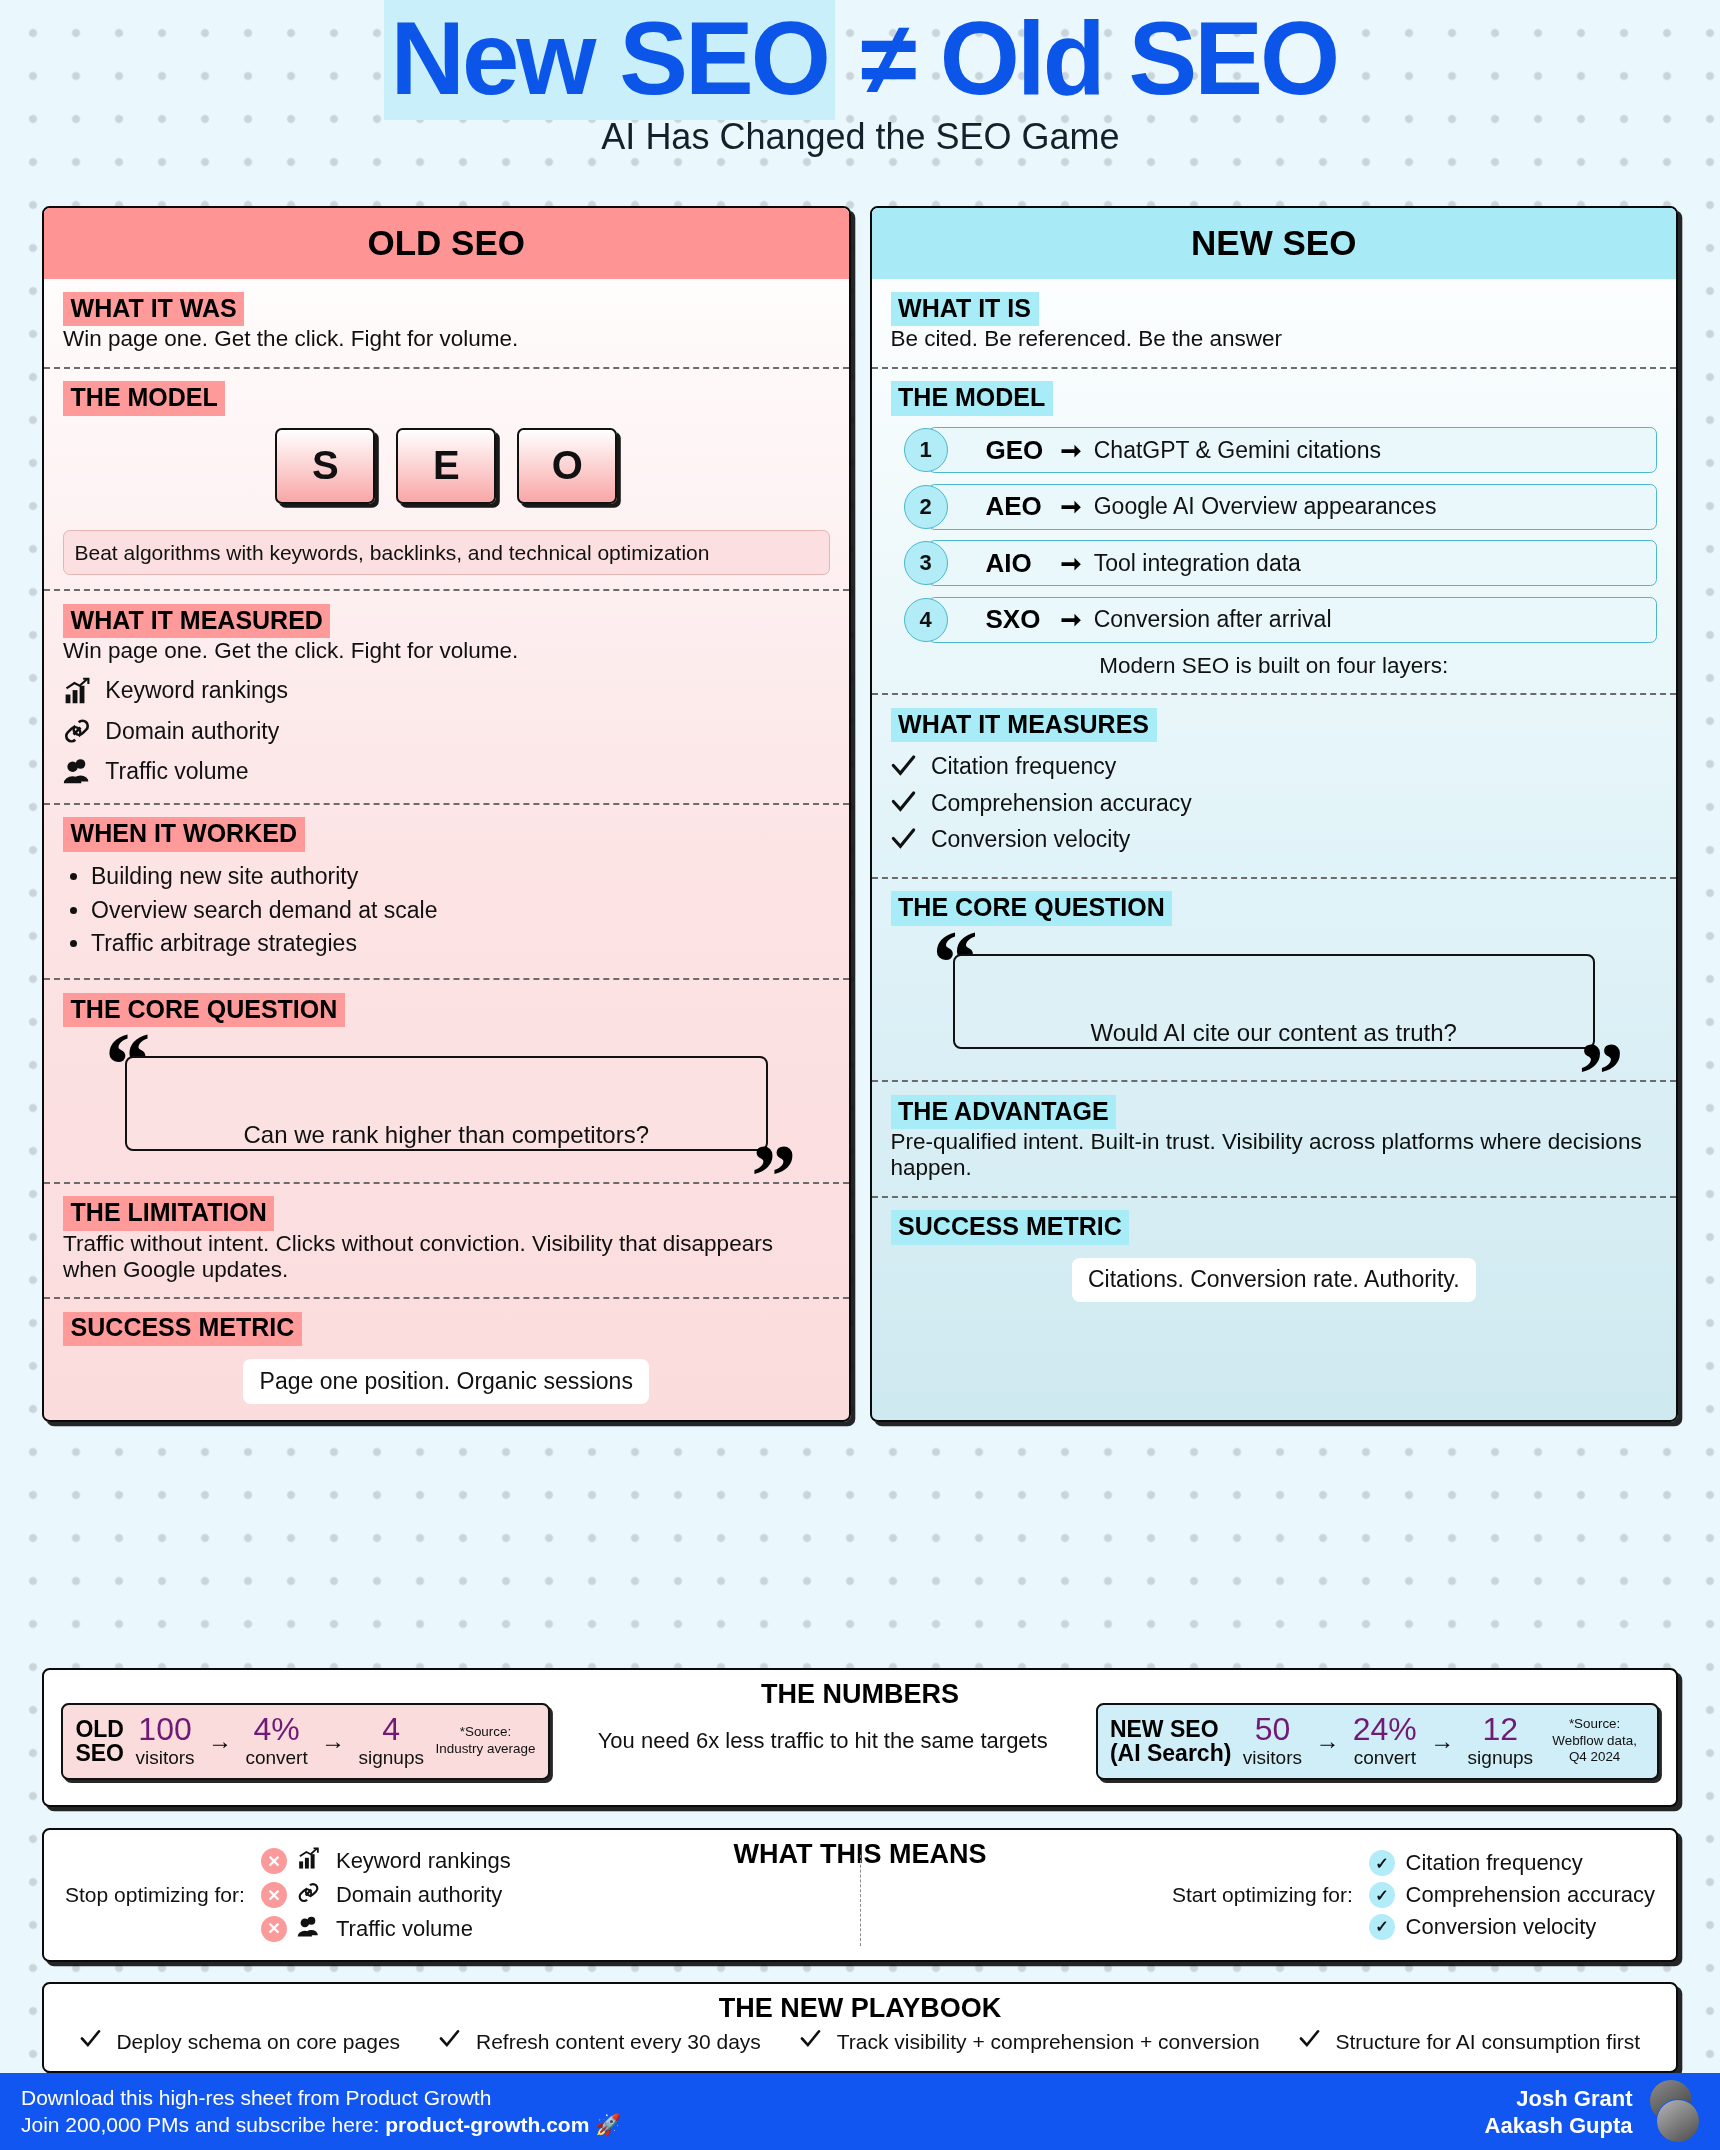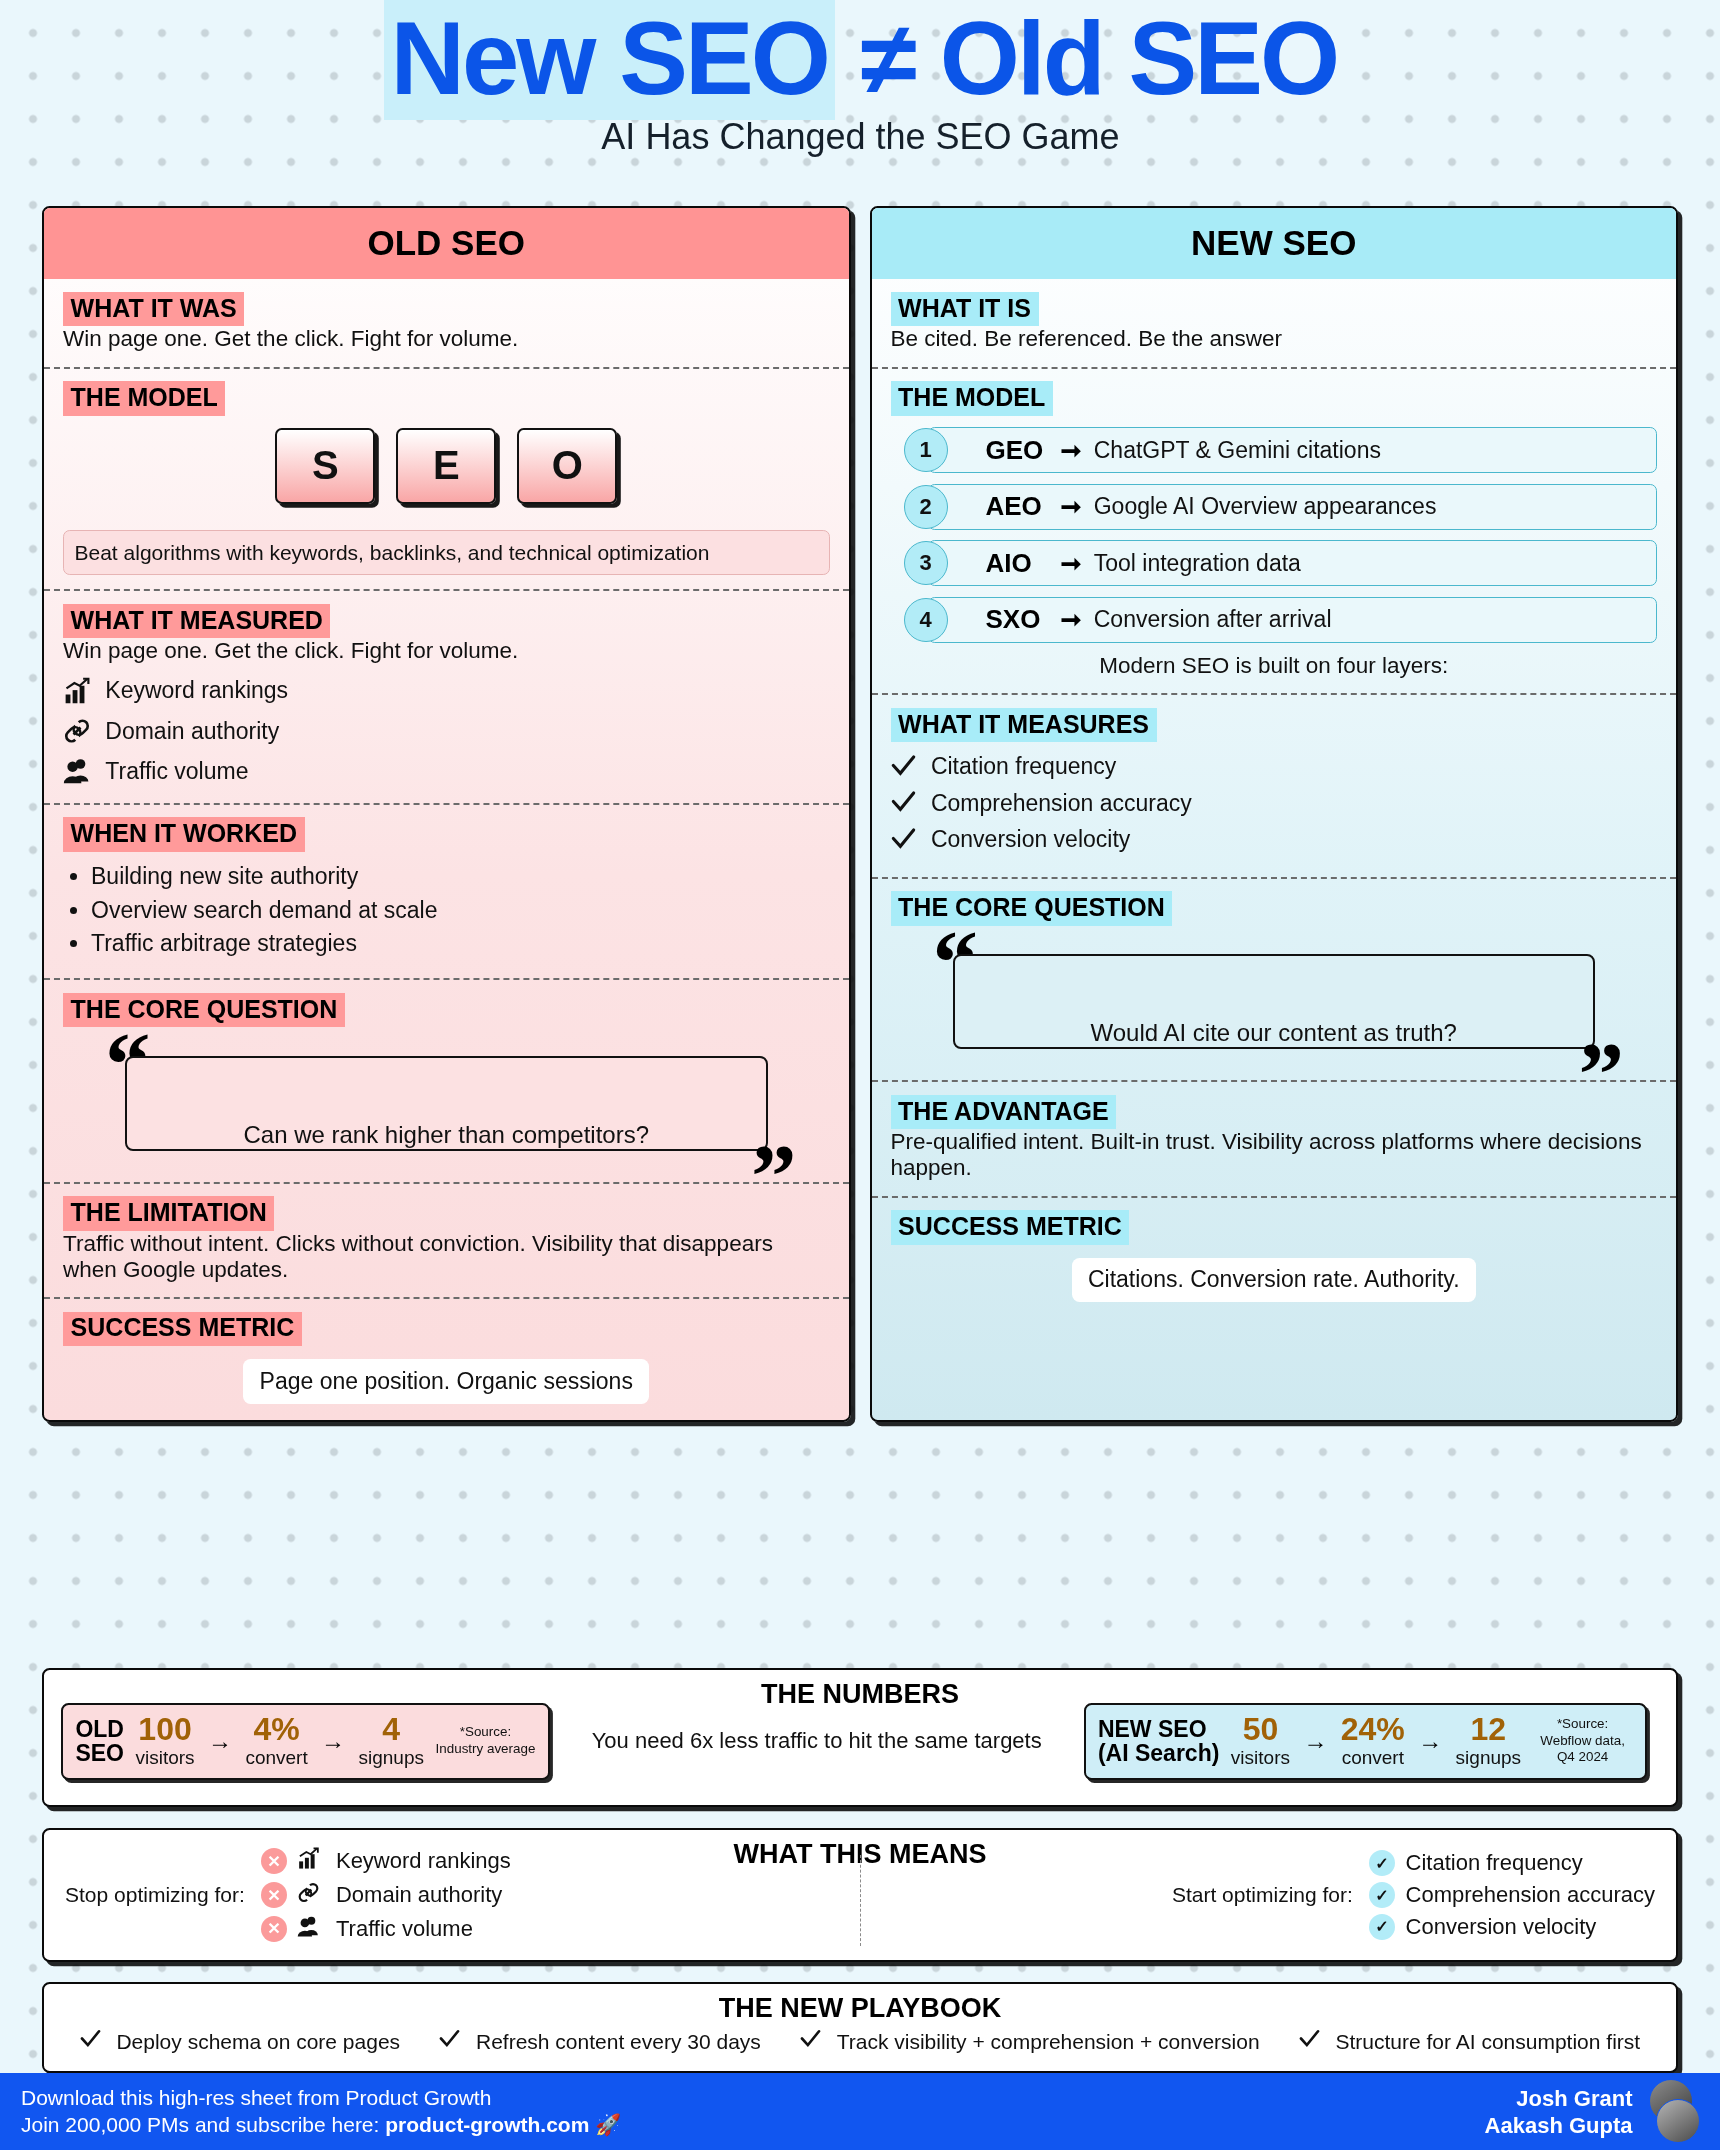--- a/index.html
+++ b/index.html
@@ -94,29 +94,29 @@
 
   .metric-pill { margin:13.4px auto 1.9px; width:fit-content; background:#fff; border-radius:7.6px;
                  padding:8.6px 16.2px; font-size:23px; color:#111; }
 
   
   .panel { position:absolute; left:42px; width:1636px; border:2.9px solid #0a0a0a;
            border-radius:7.6px; background:#fff; box-shadow:4.3px 4.3px 0 rgba(0,0,0,0.85); }
   #numbers-panel { top:1668px; height:139px; }
   .panel-title { text-align:center; font-size:27px; font-weight:800; padding-top:8.6px; color:#000; }
 
-  .numbers-row { position:absolute; top:32.5px; left:0; right:12px; display:flex;
+  .numbers-row { position:absolute; top:32.5px; left:0; right:0; display:flex;
                  align-items:center; justify-content:space-between; padding:0 17px; }
   .numbox { border:2.4px solid #111; border-radius:7.6px; padding:8.6px 12.4px;
             display:flex; align-items:center; gap:11.5px; box-shadow:2.9px 2.9px 0 rgba(0,0,0,0.85); }
   .numbox.old { background:#fbdcdd; }
   .numbox.new { background:#cfeef7; }
   .numbox .brand { font-size:23px; font-weight:800; line-height:1.05; color:#000; }
   .stat { text-align:center; }
-  .stat .v { font-size:32px; font-weight:700; color:#a16207; line-height:1; }
+  .stat .v { font-size:32px; font-weight:400; color:#701a75; line-height:1; }
   .stat .k { font-size:19px; color:#111; margin-top:2px; }
   .narrow-arrow { font-size:24px; font-weight:800; color:#000; padding:0 1.9px; }
   .src { font-size:13.4px; color:#111; text-align:center; line-height:1.25; max-width:100px; }
   .mid-note { font-size:22px; color:#111; text-align:center; line-height:1.25; }
 
   
   #means-panel { top:1828px; height:134px; }
   .means-body { position:absolute; top:0; left:0; right:0; bottom:0;
                 display:flex; align-items:center; justify-content:space-between; padding:0 21px; }
   .means-side { display:flex; align-items:center; gap:16.2px; }

